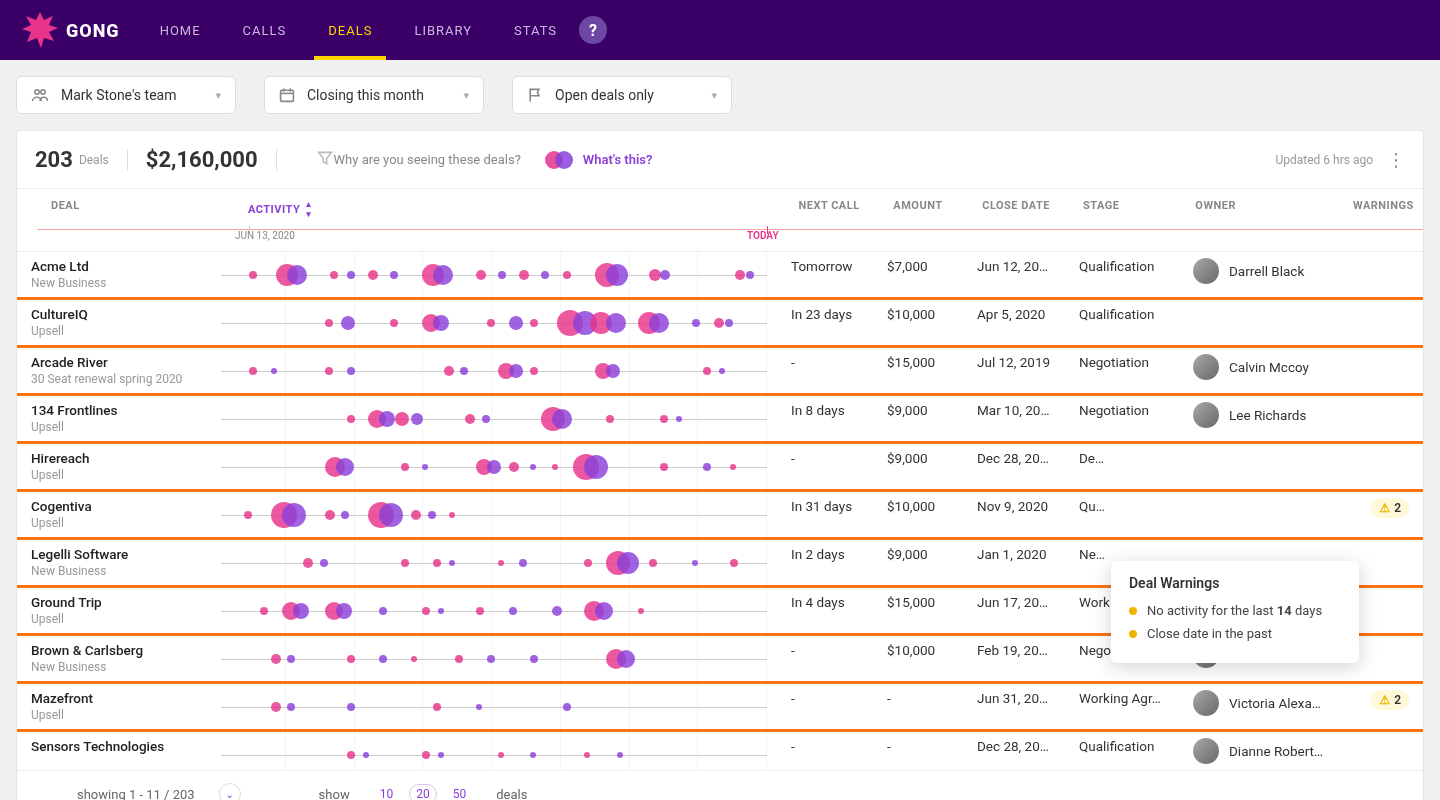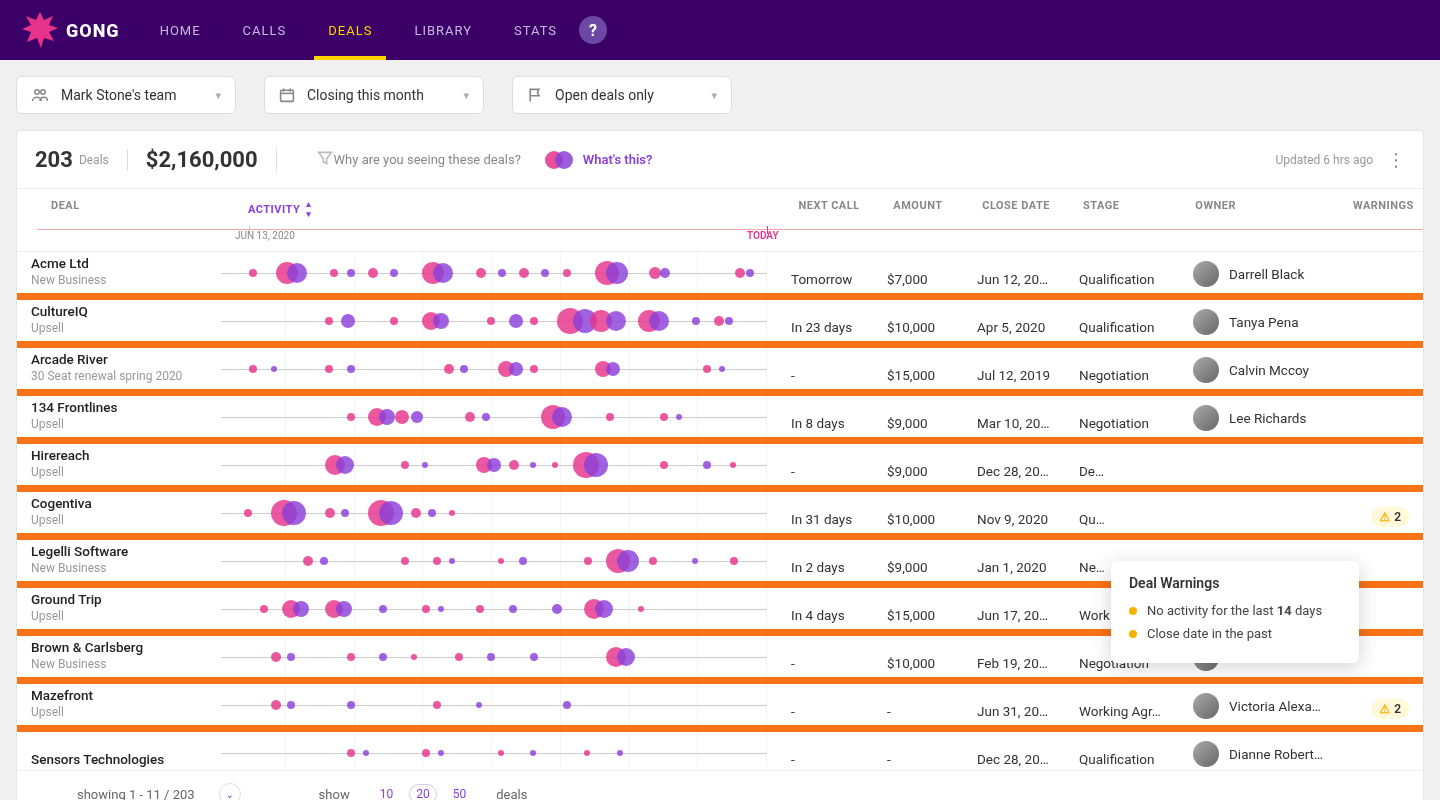--- a/index.html
+++ b/index.html
@@ -60,21 +60,21 @@
 .col-owner { width: 160px; }
 .col-warn { width: 84px; text-align: right; }
 
 .activity-hdr-strip { position: relative; height: 22px; border-bottom: 1px solid #eee; }
 .activity-hdr-strip .tick-start { position: absolute; left: 218px; font-size: 10px; color: #888; }
 .activity-hdr-strip .tick-end { position: absolute; left: 730px; font-size: 10px; color: #e8338a; font-weight:600;}
 .activity-hdr-strip .tick-line-start { position:absolute; left:232px; top:-4px; width:1px; height:8px; background:#ccc;}
 .activity-hdr-strip .tick-line-end { position:absolute; left:750px; top:-4px; width:1px; height:8px; background:#e8338a;}
 
 .tbody { overflow-y: auto; height: 560px; }
-.row { display: flex; border-bottom: 7px solid #f97316; align-items: flex-end; height: 48px; }
+.row { display: flex; border-bottom: 3px solid #f97316; align-items: flex-start; height: 48px; }
 .cell { padding: 6px 14px; font-size: 13.5px; color: #333; overflow: hidden; text-overflow: ellipsis; white-space: nowrap; }
 .deal-cell { width: 200px; display: flex; flex-direction: column; justify-content: center; gap: 2px; }
 .deal-name { font-weight: 500; color: #222; }
 .deal-sub { font-size: 12px; color: #999; }
 .activity-cell { width: 560px; position: relative; height: 100%; display: flex; align-items: center; }
 .act-line { position: absolute; left: 4px; right: 10px; top: 50%; height: 1px; background: #ccc; }
 .bubble { position: absolute; border-radius: 50%; opacity: 0.82; }
 .bubble.pink { background: #e8338a; }
 .bubble.purple { background: #8b3fd9; }
 .next-cell { width: 96px; }
@@ -296,24 +296,20 @@
             <div class="bubble pink" style="left: 421.2px; width: 22px; height: 22px; top: calc(50% - 11px);"></div>
             <div class="bubble purple" style="left: 432px; width: 20px; height: 20px; top: calc(50% - 10px);"></div>
             <div class="bubble purple" style="left: 475.2px; width: 8px; height: 8px; top: calc(50% - 4px);"></div>
             <div class="bubble pink" style="left: 496.8px; width: 10px; height: 10px; top: calc(50% - 5px);"></div>
             <div class="bubble purple" style="left: 507.6px; width: 8px; height: 8px; top: calc(50% - 4px);"></div>
           </div>
           <div class="cell next-cell">In 23 days</div>
           <div class="cell amount-cell">$10,000</div>
           <div class="cell close-cell">Apr 5, 2020</div>
           <div class="cell stage-cell">Qualification</div>
-          <div class="cell owner-cell">
-            <span class="avatar"></span>
-            <span>Tanya Pena</span>
-          </div>
           <div class="cell warn-cell"></div>
         </div>
         <div class="row">
           <div class="cell deal-cell">
             <span class="deal-name">Arcade River</span>
             <span class="deal-sub">30 Seat renewal spring 2020</span>
           </div>
           <div class="cell activity-cell">
             <div class="activity-gridlines">
               <div></div>

